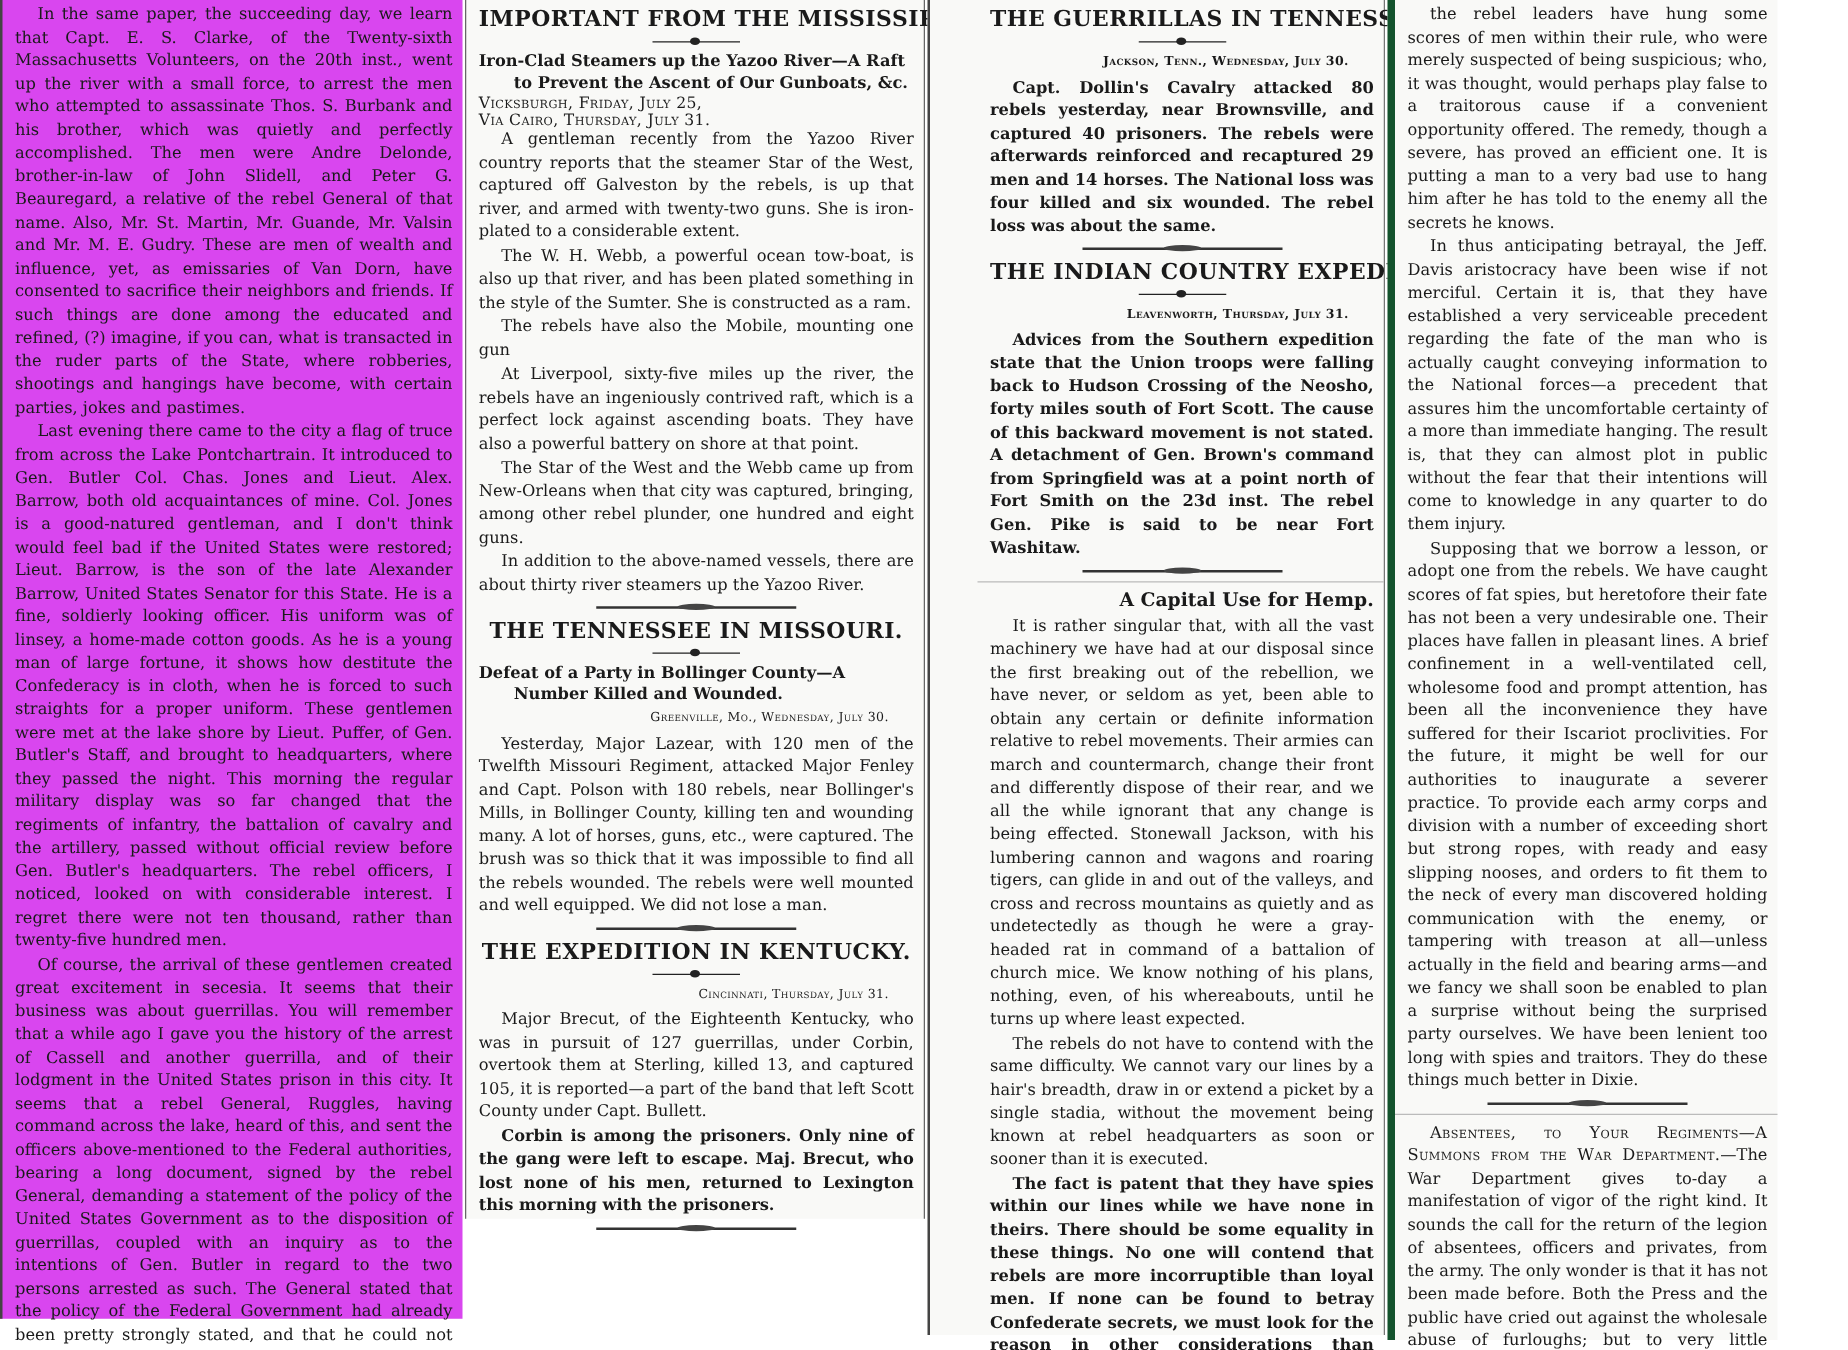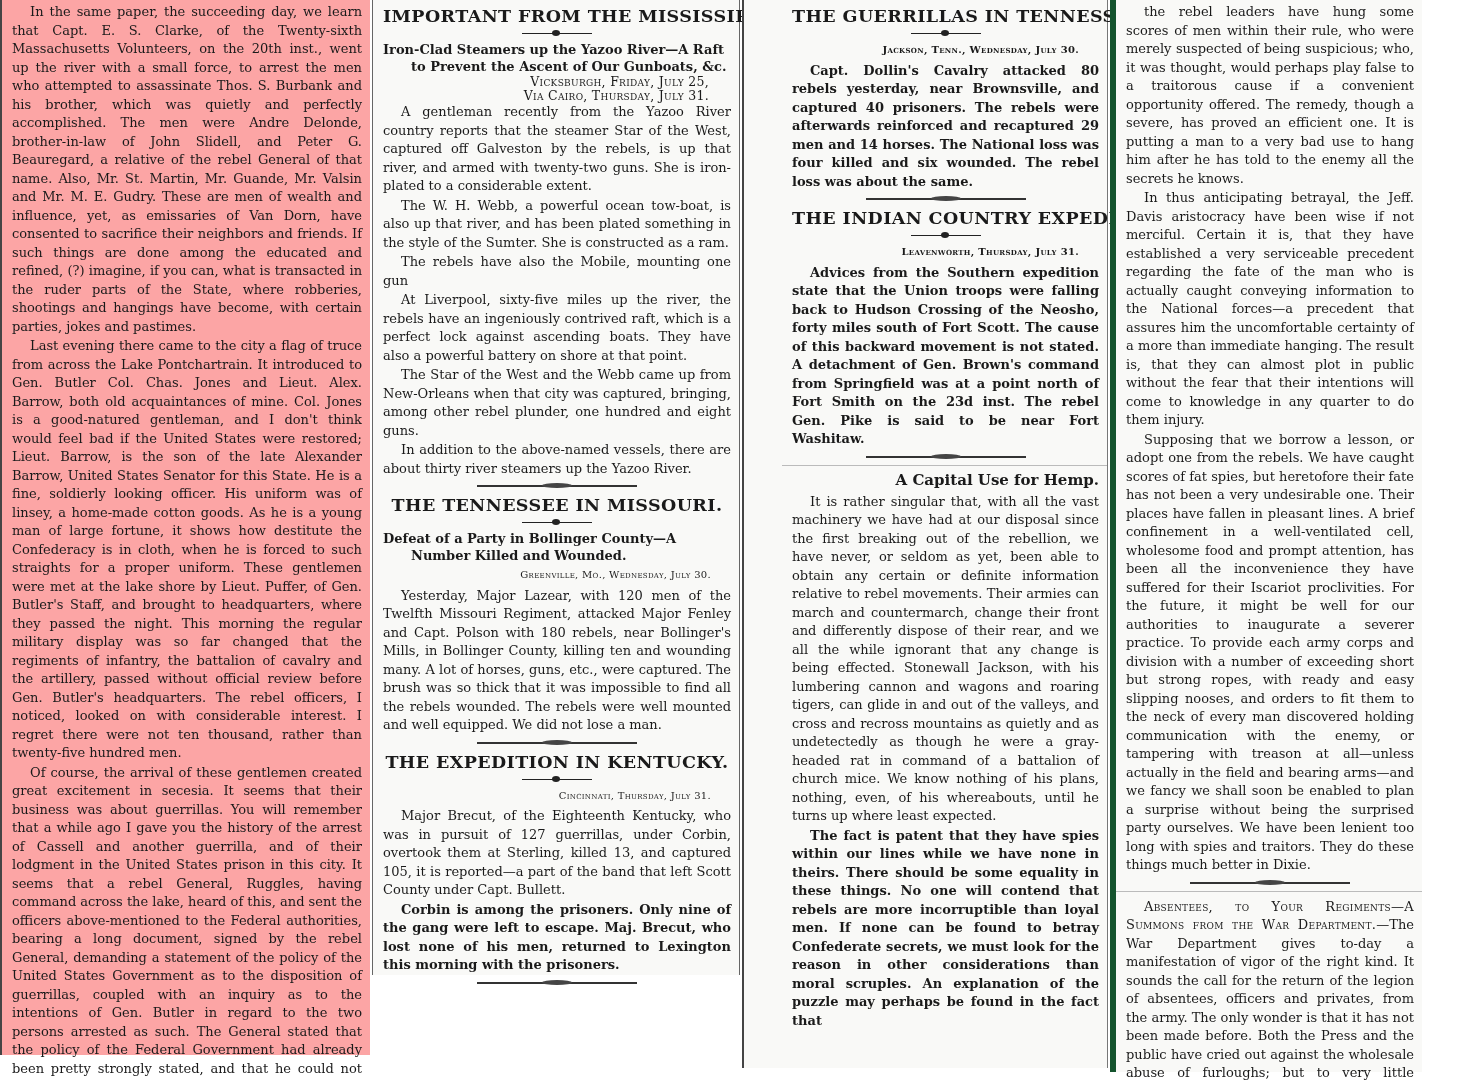--- a/index.html
+++ b/index.html
@@ -8,41 +8,41 @@
     font-family: "DejaVu Serif", "Liberation Serif", serif;
     color: #1a1a1a;
   }
   .col {
     position: absolute; top: 0; box-sizing: border-box;
     background: #f9f9f7;
     padding: 3px 8px 0 10px;
     font-size: 13px; line-height: 18.5px;
     text-align: justify;
   }
-  #col1 { left: 0; width: 370px; height: 1055px; border-left: 2px solid #444; background: #fca5a5; }
+  #col1 { left: 0; width: 370px; height: 1055px; border-left: 2px solid #444; background: #d946ef; }
   #col2 { left: 372px; width: 368px; height: 975px; border-left: 1px solid #666; border-right: 1px solid #666; }
   #col3 { left: 742px; width: 366px; height: 1068px; border-left: 2px solid #444; border-right: 1px solid #777; padding-left: 48px; }
   #col4 { left: 1110px; width: 312px; height: 1072px; border-left: 6px solid #14532d; }
   p { margin: 0; text-indent: 18px; }
   p + p { margin-top: 1px; }
   .sc { font-variant: small-caps; letter-spacing: 0.3px; }
   .head {
     font-family: "DejaVu Serif", serif; font-weight: bold;
     text-align: center; font-size: 17.5px; line-height: 22px; letter-spacing: 0.4px;
     margin: 2px 0 0 0; text-indent: 0; white-space: nowrap;
   }
   .subhead {
     font-weight: bold; font-size: 13px; line-height: 17px; text-align: left;
     padding-left: 28px; text-indent: -28px; margin: 2px 0 0 0;
   }
   .subhead-c {
     font-weight: bold; font-size: 15px; line-height: 20px; text-align: right; text-indent: 0; margin: 4px 0 3px;
   }
   .dateline { text-align: right; text-indent: 0; padding-right: 20px; font-size: 10px; margin: 2px 0 2px; }
-  .dateline2 { text-align: right; text-indent: 0; padding-right: 22px; font-size: 12.5px; line-height: 14px; }
+  .dateline2 { text-indent: 0; padding-right: 22px; font-size: 12.5px; line-height: 14px; }
   .rule-orn { height: 10px; position: relative; margin: 2px auto; width: 70px; }
   .rule-orn::before { content: ""; position: absolute; left: 0; right: 0; top: 4px; border-top: 1.5px solid #222; }
   .rule-orn::after { content: ""; position: absolute; left: 30px; top: 1px; width: 8px; height: 6px; background: #222; border-radius: 50%; }
   .rule-long { height: 8px; margin: 4px auto; width: 160px; position: relative; }
   .rule-long::before { content: ""; position: absolute; left: 0; right: 0; top: 3px; border-top: 2px solid #333; }
   .rule-long::after { content: ""; position: absolute; left: 65px; top: 1px; width: 30px; height: 5px; background: #444; border-radius: 50%; }
   .bold { font-weight: bold; }
   .divider { border-top: 1px solid #bbb; margin: 0 -8px 0 -10px; }
 </style>
 </head>
@@ -100,20 +100,21 @@
     <div class="head">THE INDIAN COUNTRY EXPEDITION.</div>
     <div class="rule-orn"></div>
     <div class="dateline sc">Leavenworth, Thursday, July 31.</div>
     <p>Advices from the Southern expedition state that the Union troops were falling back to Hudson Crossing of the Neosho, forty miles south of Fort Scott. The cause of this backward movement is not stated. A detachment of Gen. Brown's command from Springfield was at a point north of Fort Smith on the 23d inst. The rebel Gen. Pike is said to be near Fort Washitaw.</p>
   </section>
   <div class="rule-long"></div>
   <div class="divider"></div>
   <section>
     <div class="subhead-c">A Capital Use for Hemp.</div>
     <p>It is rather singular that, with all the vast machinery we have had at our disposal since the first breaking out of the rebellion, we have never, or seldom as yet, been able to obtain any certain or definite information relative to rebel movements. Their armies can march and countermarch, change their front and differently dispose of their rear, and we all the while ignorant that any change is being effected. Stonewall Jackson, with his lumbering cannon and wagons and roaring tigers, can glide in and out of the valleys, and cross and recross mountains as quietly and as undetectedly as though he were a gray-headed rat in command of a battalion of church mice. We know nothing of his plans, nothing, even, of his whereabouts, until he turns up where least expected.</p>
+    <p>The rebels do not have to contend with the same difficulty. We cannot vary our lines by a hair's breadth, draw in or extend a picket by a single stadia, without the movement being known at rebel headquarters as soon or sooner than it is executed.</p>
     <p class="bold">The fact is patent that they have spies within our lines while we have none in theirs. There should be some equality in these things. No one will contend that rebels are more incorruptible than loyal men. If none can be found to betray Confederate secrets, we must look for the reason in other considerations than moral scruples. An explanation of the puzzle may perhaps be found in the fact that</p>
   </section>
 </div>
 
 <div class="col" id="col4">
   <p>the rebel leaders have hung some scores of men within their rule, who were merely suspected of being suspicious; who, it was thought, would perhaps play false to a traitorous cause if a convenient opportunity offered. The remedy, though a severe, has proved an efficient one. It is putting a man to a very bad use to hang him after he has told to the enemy all the secrets he knows.</p>
   <p>In thus anticipating betrayal, the Jeff. Davis aristocracy have been wise if not merciful. Certain it is, that they have established a very serviceable precedent regarding the fate of the man who is actually caught conveying information to the National forces—a precedent that assures him the uncomfortable certainty of a more than immediate hanging. The result is, that they can almost plot in public without the fear that their intentions will come to knowledge in any quarter to do them injury.</p>
   <p>Supposing that we borrow a lesson, or adopt one from the rebels. We have caught scores of fat spies, but heretofore their fate has not been a very undesirable one. Their places have fallen in pleasant lines. A brief confinement in a well-ventilated cell, wholesome food and prompt attention, has been all the inconvenience they have suffered for their Iscariot proclivities. For the future, it might be well for our authorities to inaugurate a severer practice. To provide each army corps and division with a number of exceeding short but strong ropes, with ready and easy slipping nooses, and orders to fit them to the neck of every man discovered holding communication with the enemy, or tampering with treason at all—unless actually in the field and bearing arms—and we fancy we shall soon be enabled to plan a surprise without being the surprised party ourselves. We have been lenient too long with spies and traitors. They do these things much better in Dixie.</p>
   <div class="rule-long"></div>
   <div class="divider"></div>

